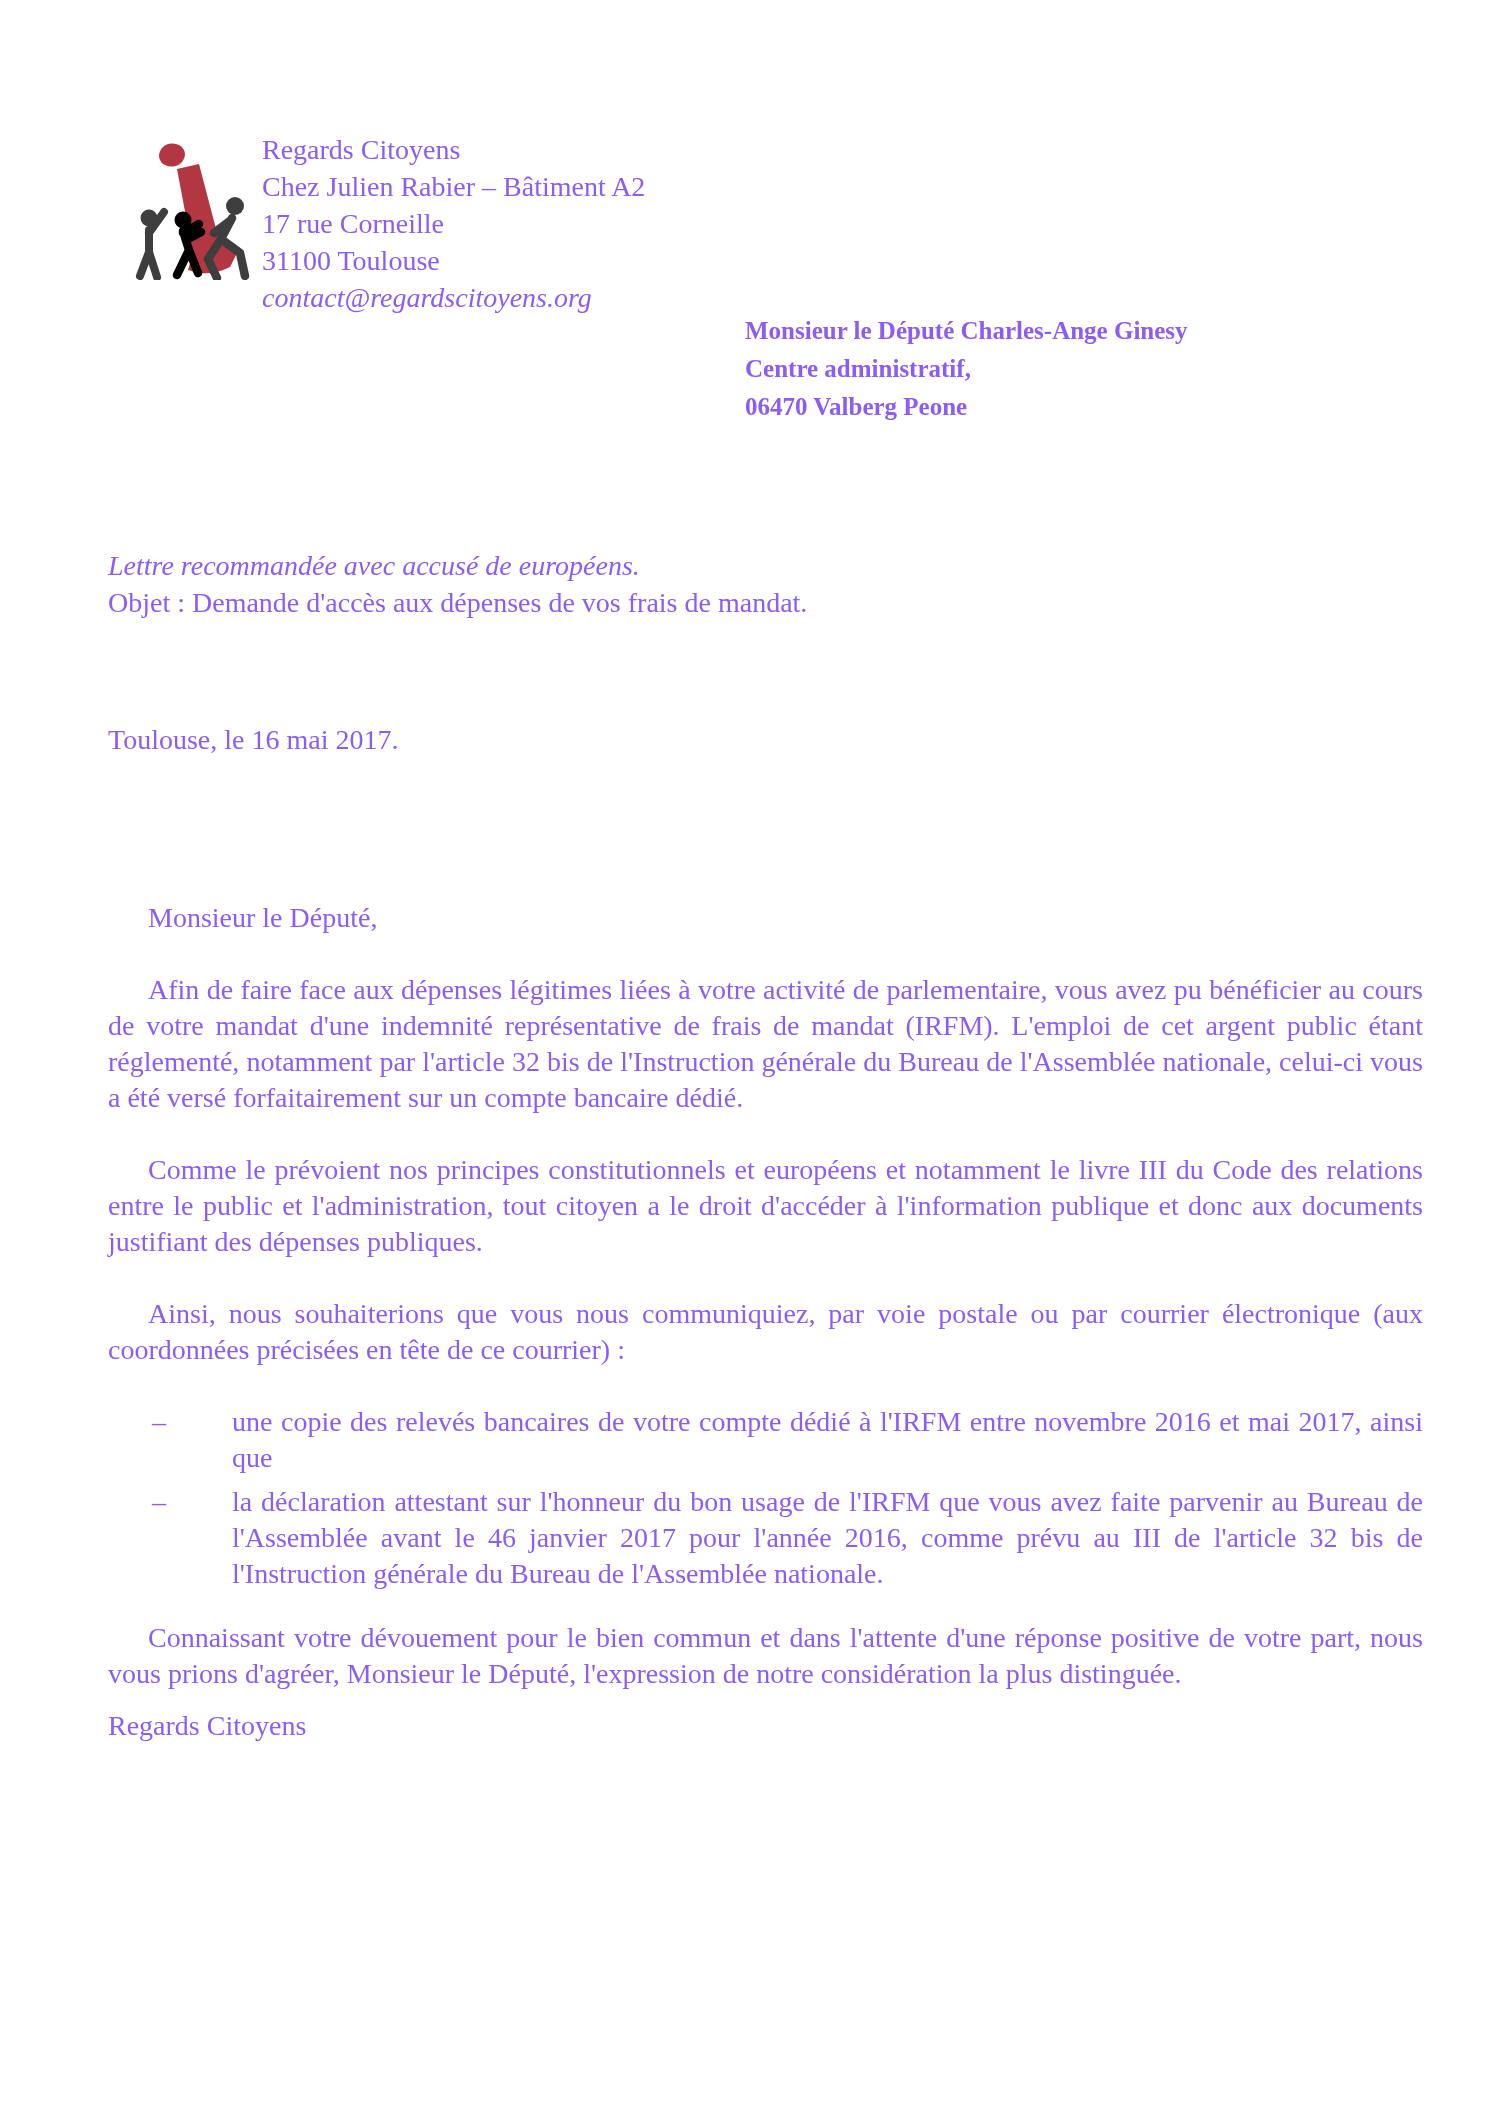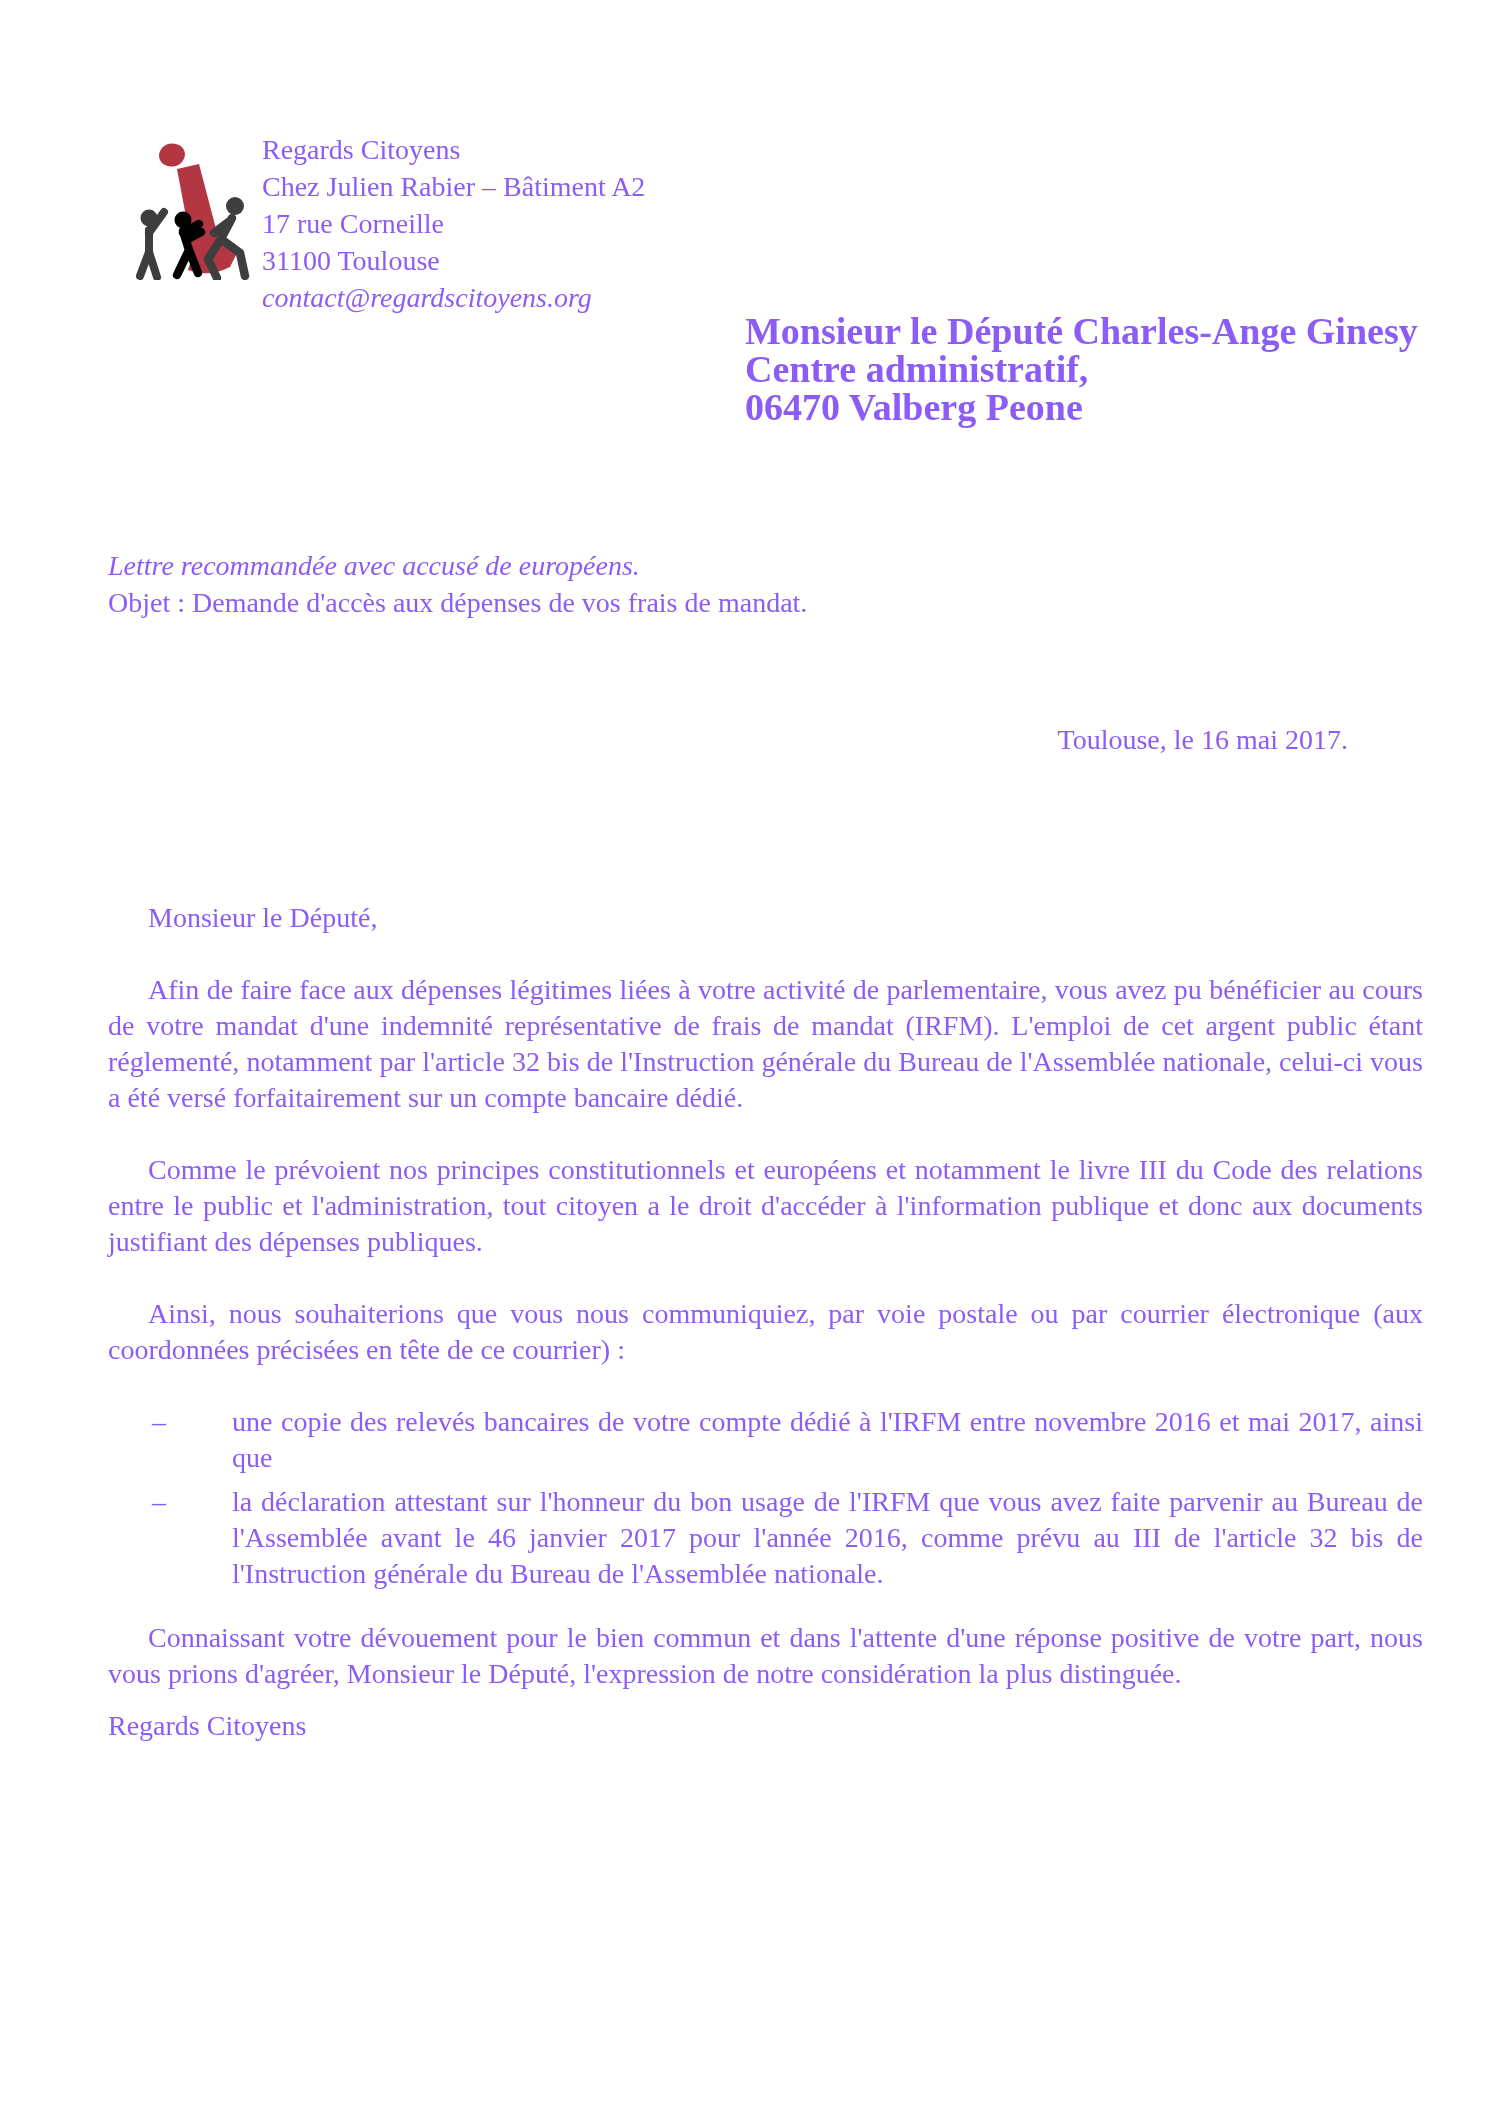--- a/index.html
+++ b/index.html
@@ -29,42 +29,42 @@
     top: 131px;
     font-size: 28px;
     line-height: 37px;
     white-space: nowrap;
   }
   .sender .email { font-style: italic; }
   .recipient {
     position: absolute;
     left: 745px;
     top: 312px;
-    font-size: 38px;
+    font-size: 25px;
     line-height: 38px;
     font-weight: bold;
     white-space: nowrap;
   }
   .registered {
     position: absolute;
     left: 108px;
     top: 547px;
     font-size: 28px;
     line-height: 37px;
     white-space: nowrap;
   }
   .registered .reg-line { font-style: italic; }
   .dateline {
     position: absolute;
     left: 108px;
     top: 722px;
     width: 1315px;
     box-sizing: border-box;
     padding-right: 75px;
-    text-align: right;
+    text-align: left;
     font-size: 28px;
     line-height: 36px;
   }
   .letter-body {
     position: absolute;
     left: 108px;
     top: 884px;
     width: 1315px;
     font-size: 28px;
     line-height: 36px;

